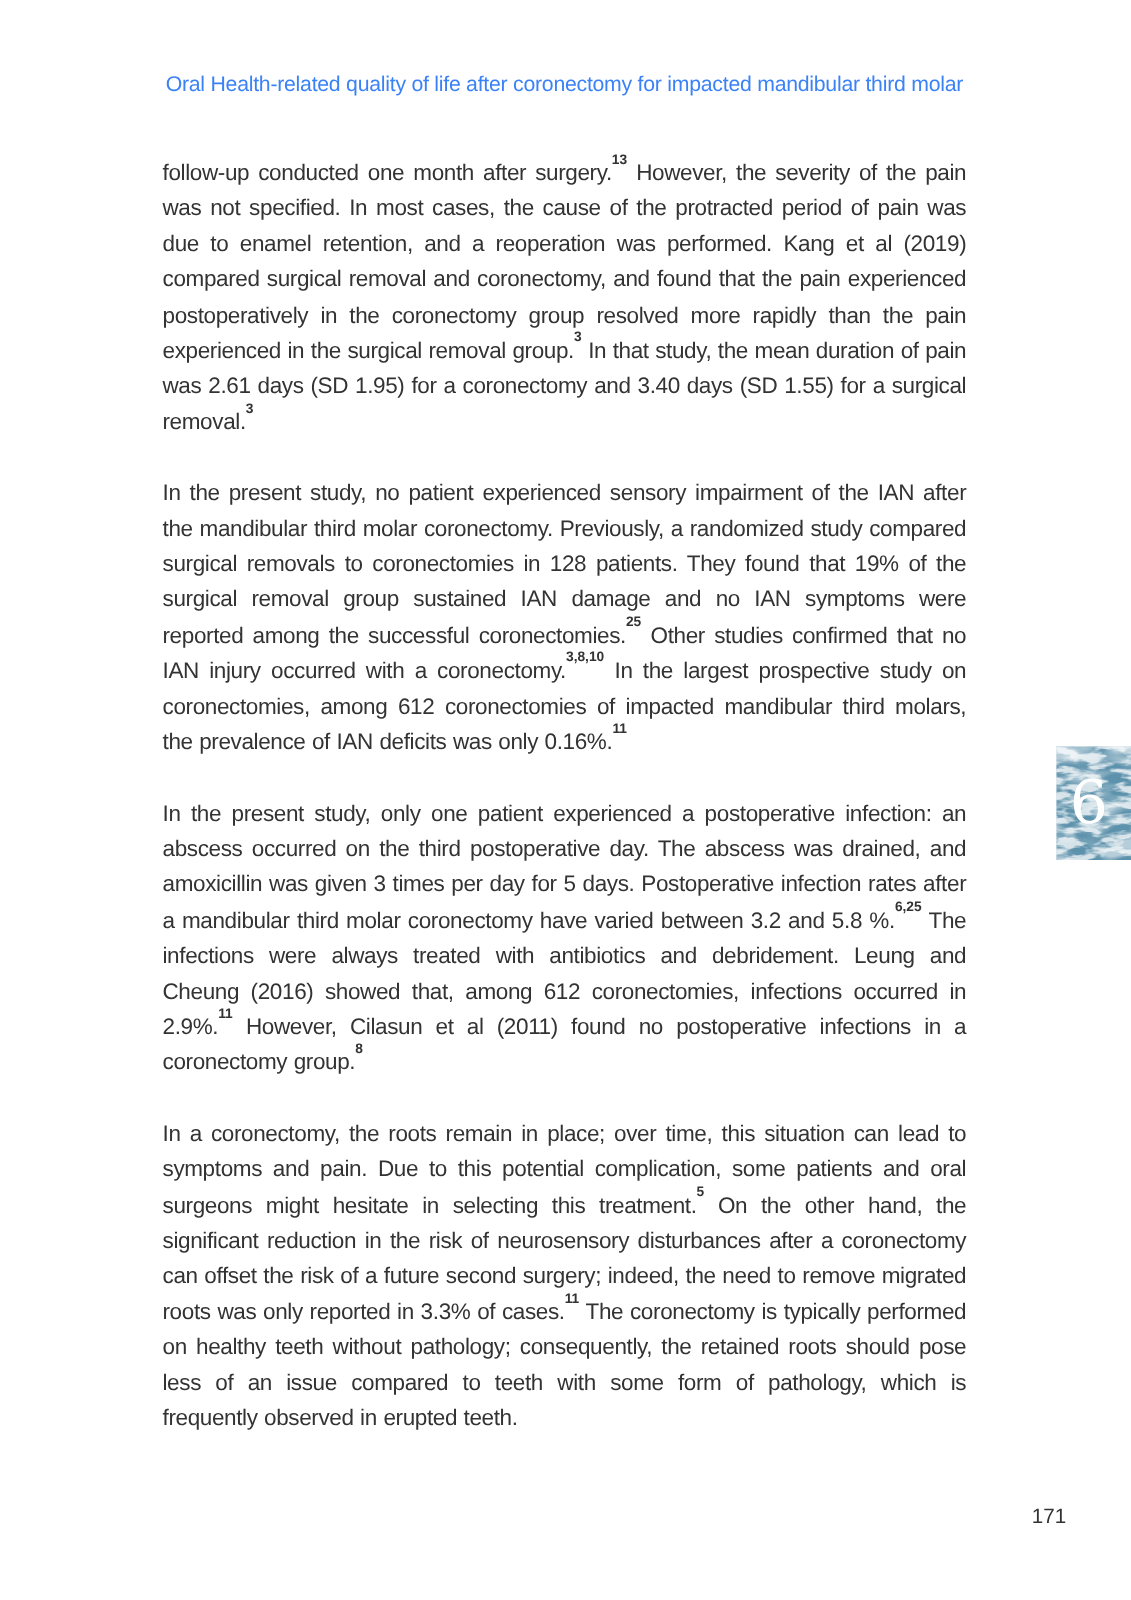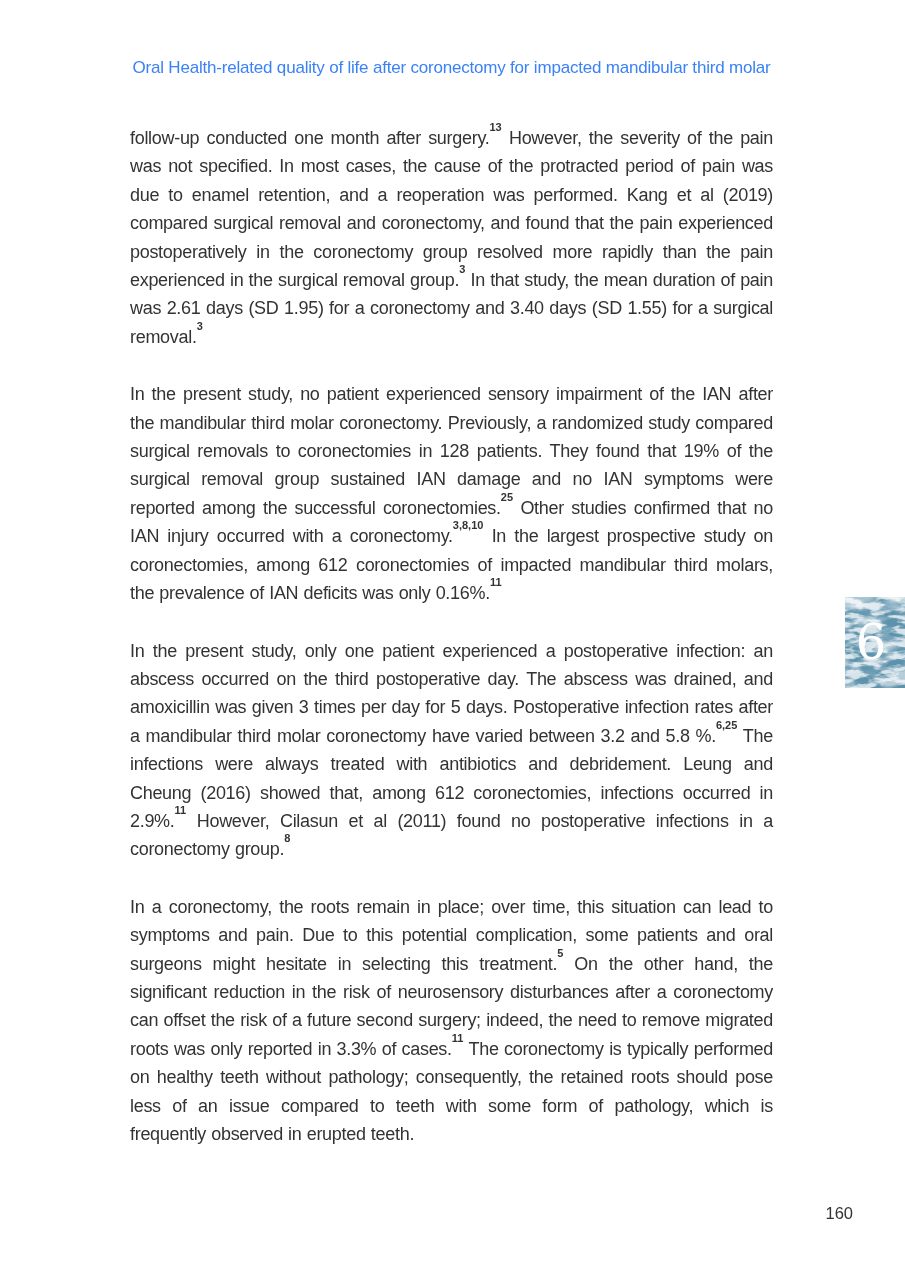--- a/index.html
+++ b/index.html
@@ -105,15 +105,15 @@
                     2.6 2.6 2.6 0 -3.6"></feColorMatrix>
         </filter>
       </defs>
       <rect width="60" height="91" fill="#5d92ac"></rect>
       <rect width="60" height="91" filter="url(#chalkCoarse)" opacity="0.55"></rect>
       <rect width="60" height="91" filter="url(#chalkFine)" opacity="0.75"></rect>
     </svg>
     <div class="chapter-number">6</div>
   </div>
 
-  <div class="page-number">160</div>
+  <div class="page-number">171</div>
 
 </div>
 
 </body></html>

